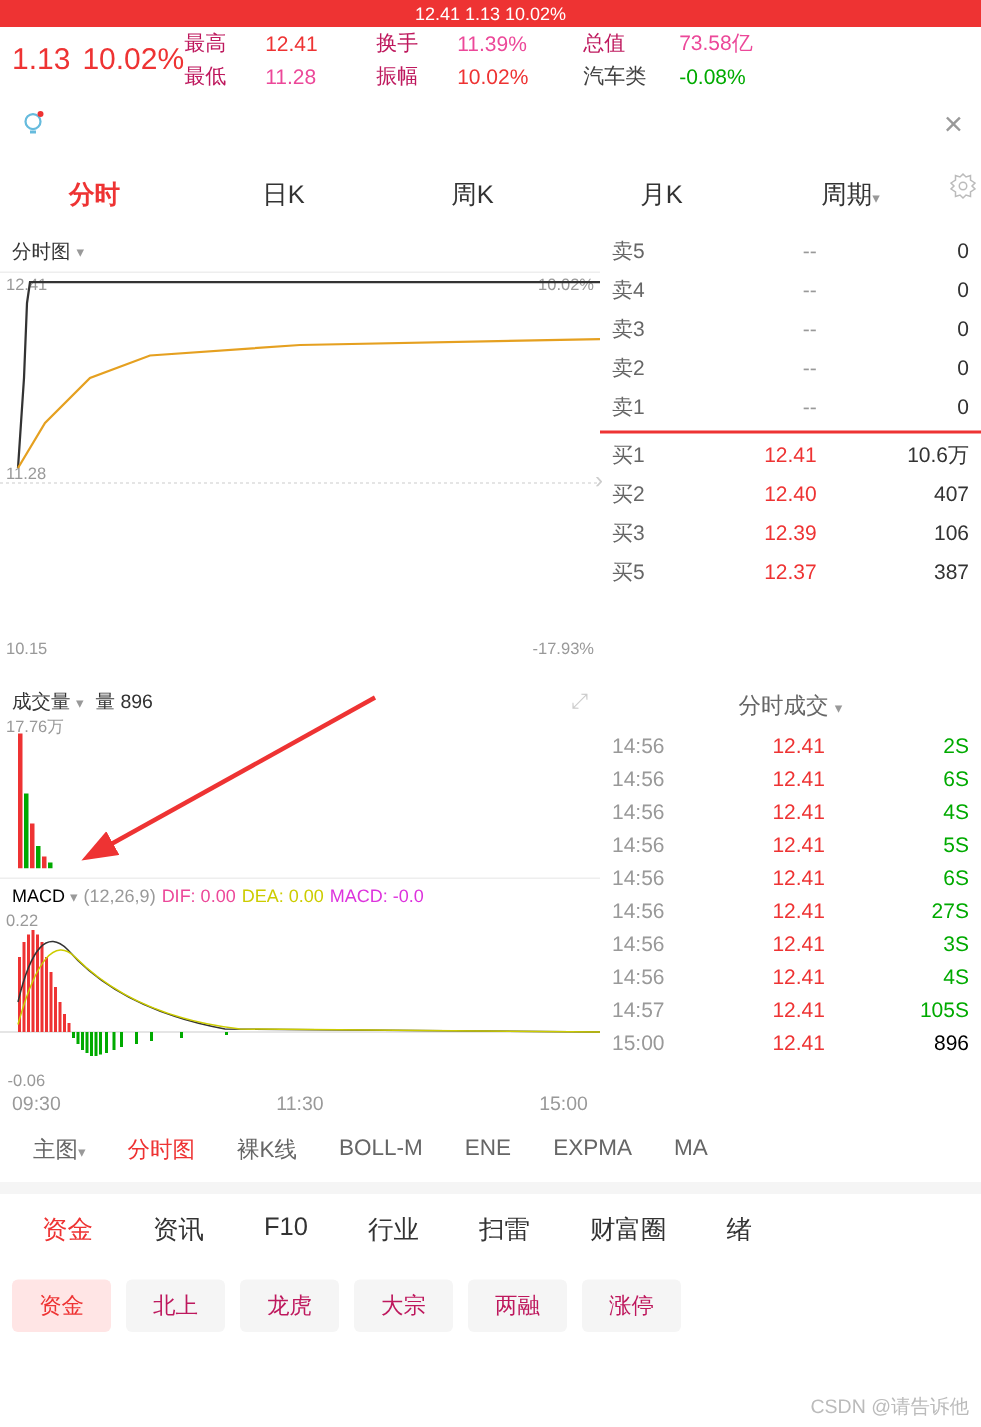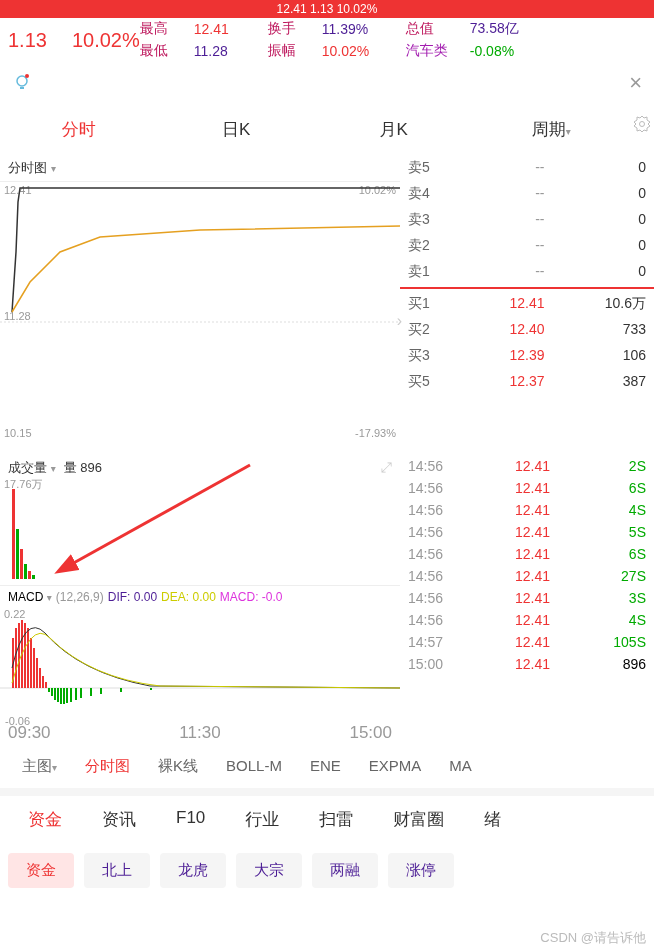--- a/index.html
+++ b/index.html
@@ -1,68 +1,68 @@
 <!DOCTYPE html>
 <html><head>
 <meta charset="utf-8">
 <style>
 *{margin:0;padding:0;box-sizing:border-box;font-family:-apple-system,Arial,sans-serif}
 body{background:#fff;width:654px;height:951px;overflow:hidden;position:relative}
 .red-banner{background:#e33;color:#fff;text-align:center;font-size:12px;padding:2px 0}
 .header-row{display:flex;align-items:center;padding:2px 8px;font-size:16px}
-.hdr-left{display:flex;gap:25px;align-items:flex-end}
+.hdr-left{display:flex;gap:8px;align-items:flex-end}
 .hdr-right{flex:1}
 .hdr-grid{display:grid;grid-template-columns:50px 70px 50px 80px 60px 70px;gap:4px;font-size:14px;align-items:center}
 .lbl{color:#be185d}
 .red{color:#e33}
 .green{color:#0a0}
-.black{color:#4c1d95}
-.orange{color:#a21caf}
+.black{color:#ec4899}
+.orange{color:#404040}
 .grey{color:#999}
 .lightbulb-row{display:flex;justify-content:space-between;padding:8px 12px;align-items:center}
 .lightbulb{width:20px;height:20px;position:relative}
 .close-x{color:#999;font-size:22px;cursor:pointer}
 .tabs{display:flex;padding:8px 0;gap:0}
 .tab{flex:1;text-align:center;font-size:17px;color:#333;padding:6px 0}
-.tab.active{color:#e33;font-weight:normal}
+.tab.active{color:#e33;font-weight:bold}
 .gear{width:24px;height:24px;display:flex;align-items:center;justify-content:center}
 .main-area{display:flex;height:300px}
 .chart-col{width:400px;position:relative}
 .orderbook{flex:1;font-size:14px}
 .ob-row{display:flex;padding:4px 8px;justify-content:space-between}
 .ob-row>span:first-child{width:35px;color:#666}
 .ob-row>span:nth-child(2){width:60px;text-align:right}
 .ob-row>span:nth-child(3){width:60px;text-align:right;color:#333}
 .ob-divider{height:2px;background:#e33;margin:2px 0}
 .chart-header{font-size:13px;padding:4px 8px;display:flex;align-items:center;gap:4px;color:#333}
 .chevron{color:#999;font-size:10px}
 .price-chart{position:relative;height:260px;border-top:1px solid #eee}
 .pc-label{position:absolute;font-size:11px;color:#999}
 .vol-section{height:130px;position:relative}
 .vol-header{font-size:13px;padding:4px 8px;display:flex;align-items:center;gap:8px;color:#333}
 .expand-icon{position:absolute;right:8px;top:4px;color:#ccc;font-size:14px}
 .macd-section{height:160px;position:relative;border-top:1px solid #eee}
 .macd-header{font-size:12px;padding:4px 8px;display:flex;align-items:center;gap:4px;white-space:nowrap;overflow:hidden}
-.time-axis{display:flex;justify-content:space-between;font-size:17px;color:#999;padding:2px 8px}
+.time-axis{display:flex;justify-content:space-between;font-size:13px;color:#999;padding:2px 8px}
 .trades-col{flex:1}
 .trades-header{text-align:center;padding:6px;font-size:15px;color:#666}
 .trade-row{display:flex;padding:3px 8px;font-size:14px;justify-content:space-between}
 .trade-row>span:first-child{color:#999;width:48px}
 .trade-row>span:nth-child(2){color:#e33;width:48px;text-align:right}
 .trade-row>span:nth-child(3){width:50px;text-align:right}
 .trade-row .S{color:#0a0}
 .lower-area{display:flex}
 .bottom-tabs{display:flex;padding:12px 8px;gap:0;font-size:15px;color:#666;overflow:hidden}
 .btab{padding:0 14px;white-space:nowrap}
 .btab.active{color:#e33}
 .bottom-tabs2{display:flex;padding:12px 8px;gap:0;font-size:17px;color:#333;overflow:hidden;border-top:8px solid #f5f5f5}
 .btab2{padding:0 20px;white-space:nowrap}
 .btab2.active{color:#e33}
 .chips{display:flex;padding:10px 8px;gap:10px}
-.chip{padding:8px 18px;background:#f5f5f5;border-radius:4px;font-size:15px;color:#4c1d95}
+.chip{padding:8px 18px;background:#f5f5f5;border-radius:4px;font-size:15px;color:#be185d}
 .chip.active{background:#ffe5e5;color:#e33}
 .watermark{position:absolute;bottom:4px;right:8px;font-size:13px;color:#bbb}
 .arrow{position:absolute;pointer-events:none}
 svg{display:block}
 .expand-handle{position:absolute;right:-2px;top:50%;color:#ccc;font-size:16px}
 </style>
 </head>
 <body>
 
 <div class="red-banner">12.41 1.13 10.02%</div>
@@ -97,20 +97,21 @@
         <path d="M8 14h4v2h-4z" fill="#6bd"></path>
         <circle cx="15" cy="3" r="2" fill="#e33"></circle>
       </svg>
   </div>
   <span class="close-x">×</span>
 </div>
 
 <div class="tabs">
   <div class="tab active">分时</div>
   <div class="tab">日K</div>
+  <div class="tab">周K</div>
   <div class="tab">月K</div>
   <div class="tab"><span>周期</span><span class="chevron">▾</span></div>
   <div class="gear">
     <svg width="18" height="18" viewBox="0 0 18 18">
         <polygon points="9,1 11,3 14,2 14,5 17,7 15,9 17,11 14,13 14,16 11,15 9,17 7,15 4,16 4,13 1,11 3,9 1,7 4,5 4,2 7,3" fill="none" stroke="#bbb" stroke-width="1"></polygon>
         <circle cx="9" cy="9" r="2.5" fill="none" stroke="#bbb"></circle>
       </svg>
   </div>
 </div>
 
@@ -162,21 +163,21 @@
       </div>
     <div class="ob-divider"></div>
     <div class="ob-row">
         <span>买1</span>
         <span class="red">12.41</span>
         <span>10.6万</span>
       </div>
     <div class="ob-row">
         <span>买2</span>
         <span class="red">12.40</span>
-        <span>733</span>
+        <span>407</span>
       </div>
     <div class="ob-row">
         <span>买3</span>
         <span class="red">12.39</span>
         <span>106</span>
       </div>
     <div class="ob-row">
         <span>买5</span>
         <span class="red">12.37</span>
         <span>387</span>
@@ -252,20 +253,21 @@
         <path d="M12,75 Q30,10 50,30 Q90,70 160,78 L400,80" stroke="#cc0" fill="none" stroke-width="1"></path>
       </svg>
       <div class="time-axis" style="position:absolute;bottom:0;width:100%">
         <span>09:30</span>
         <span>11:30</span>
         <span>15:00</span>
       </div>
     </div>
   </div>
   <div class="trades-col">
+    <div class="trades-header"><span>分时成交</span> <span class="chevron">▾</span></div>
     <div id="trades-list">
         <div class="trade-row">
           <span>14:56</span>
           <span>12.41</span>
           <span class="green">2<span class="S">S</span></span>
         </div>
         <div class="trade-row">
           <span>14:56</span>
           <span>12.41</span>
           <span class="green">6<span class="S">S</span></span>

